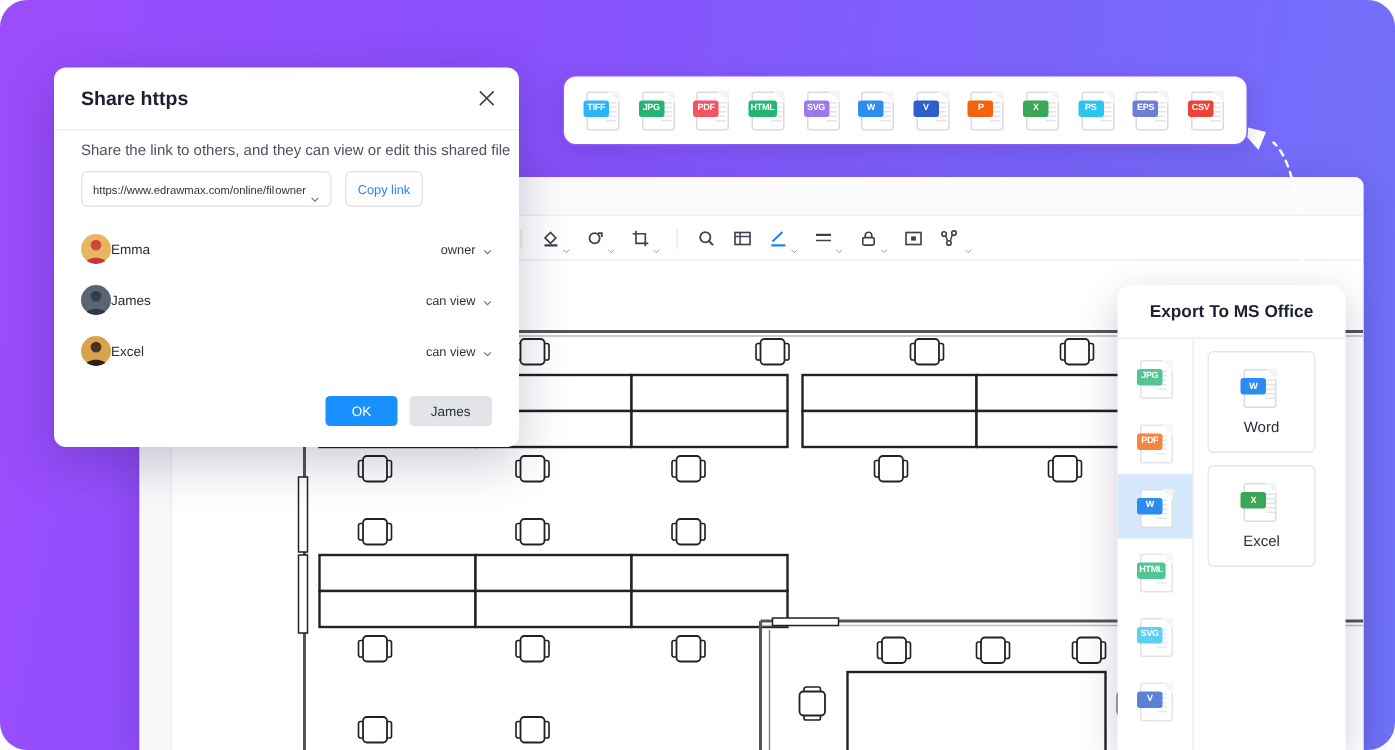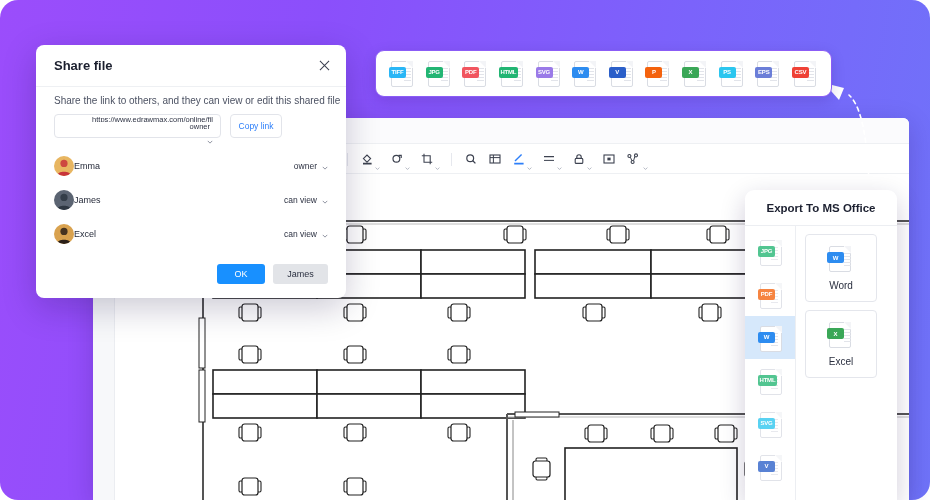--- a/index.html
+++ b/index.html
@@ -132,21 +132,21 @@
   .close-btn {
     position:absolute; right:13px; top:11px; width:18px; height:18px;
     display:flex; align-items:center; justify-content:center; cursor:pointer;
   }
   .share-sub {
     position:absolute; left:18px; top:50px; font-size:10px; color:#4c5263;
   }
   .link-row { position:absolute; left:18px; top:69px; display:flex; gap:9px; }
   .link-box {
     width:167px; height:24px; border:1px solid #e2e4ea; border-radius:4px;
-    display:flex; align-items:flex-end; padding:0 7px; background:#fff;flex-direction:column;
+    display:flex; align-items:center; padding:0 7px; background:#fff;
   }
   .link-url { font-size:7.5px; color:#2c3142; white-space:nowrap; overflow:hidden; flex:1; }
   .link-role { font-size:7.5px; color:#2c3142; margin-right:3px; }
   .copy-btn {
     width:52px; height:24px; border:1px solid #e2e4ea; border-radius:4px;
     display:flex; align-items:center; justify-content:center;
     font-size:8.5px; color:#2d7ff9; cursor:pointer; background:#fff;
   }
   .people { position:absolute; left:18px; top:104px; width:274px; }
   .person {
@@ -702,21 +702,21 @@
               <span class="tag" style="background: rgb(58, 167, 87);">X</span>
             </span>
             <div class="lbl">Excel</div>
           </div>
         </div>
     </div>
   </div>
 
   <div class="share-dialog">
     <div class="share-head">
-      <div class="share-title">Share file</div>
+      <div class="share-title">Share https</div>
       <div class="close-btn">
         <svg width="11" height="11" viewBox="0 0 12 12">
             <path d="M1 1 L11 11 M11 1 L1 11" stroke="#3b4050" stroke-width="1.1"></path>
           </svg>
       </div>
     </div>
     <div class="share-sub">Share the link to others, and they can view or edit this shared file</div>
 
     <div class="link-row">
       <div class="link-box">

